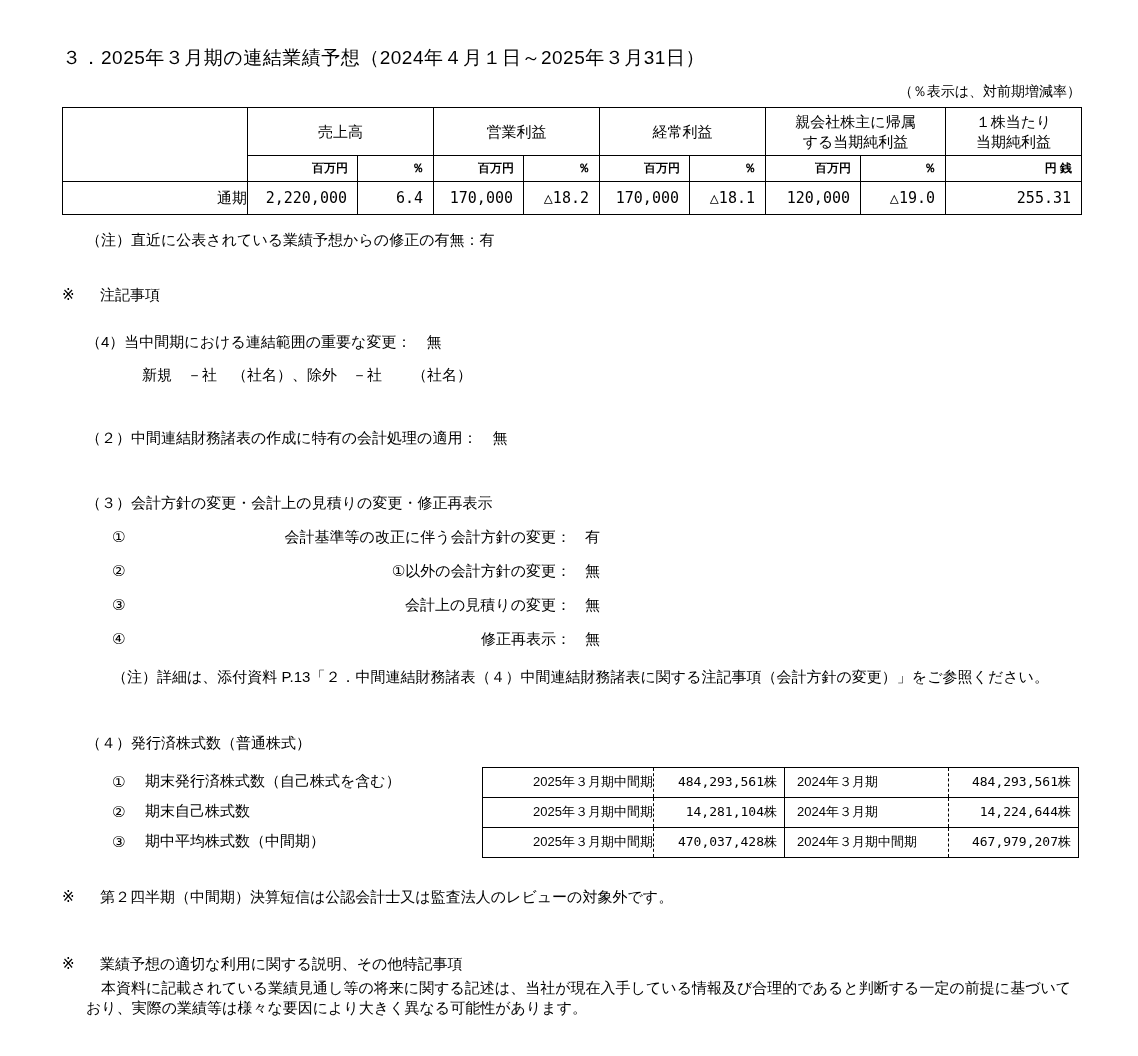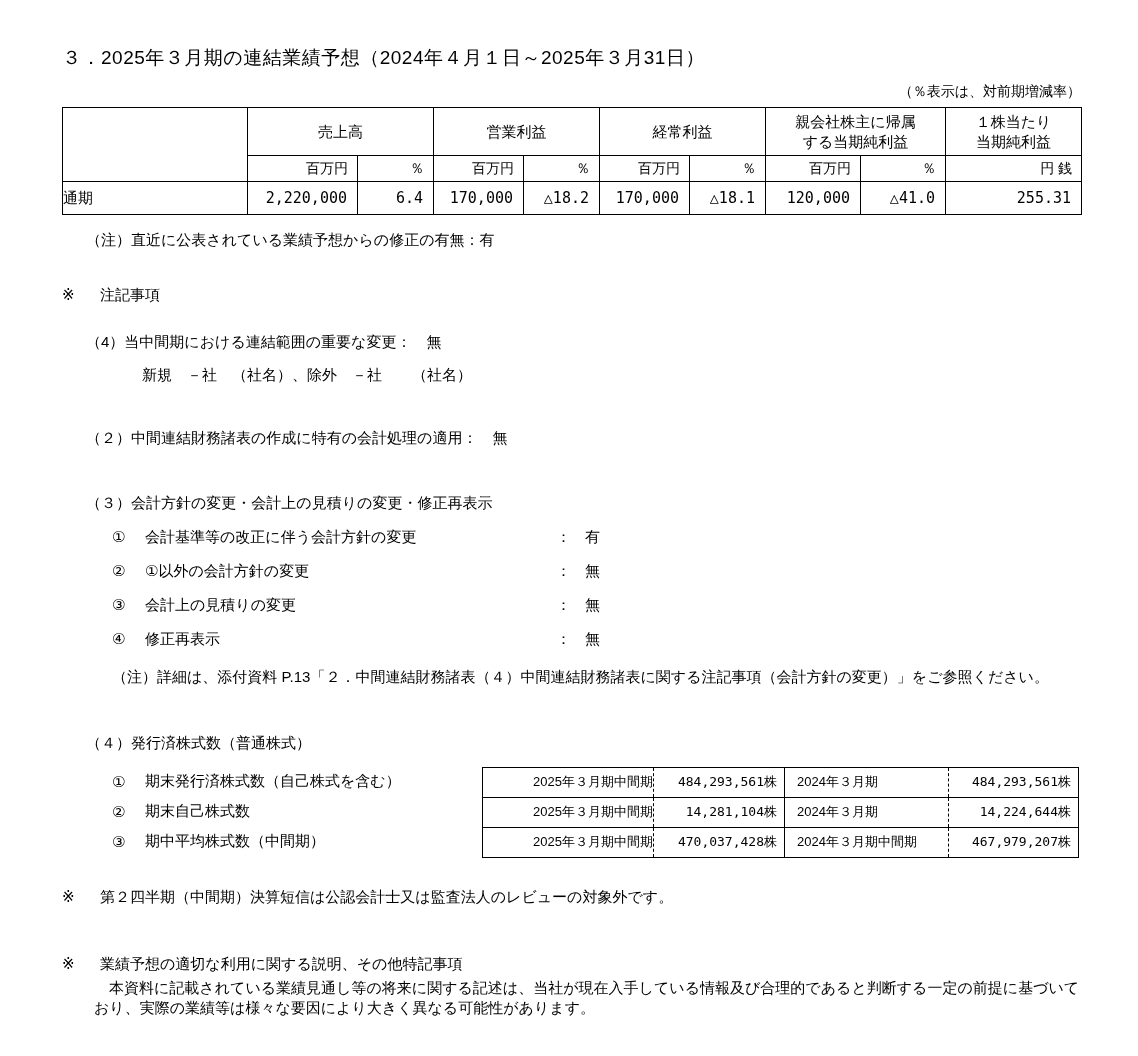--- a/index.html
+++ b/index.html
@@ -12,39 +12,39 @@
   }
   .page { padding: 45px 57px 0 62px; width: 1138px; }
 
   .doc-title { font-size: 19px; letter-spacing: 0.5px; }
   .percent-note { text-align: right; font-size: 14px; margin-top: 12px; margin-bottom: 6px; width: 1019px; }
 
   
   table.forecast { border-collapse: collapse; table-layout: fixed; width: 1019px; }
   table.forecast td { border: 1px solid #000; vertical-align: middle; }
   table.forecast .h1 td { text-align: center; height: 48px; line-height: 1.3; font-size: 15px; white-space: pre-line; }
-  table.forecast .h2 td { height: 26px; text-align: right; padding-right: 9px; font-size: 14px; }
+  table.forecast .h2 td { height: 26px; text-align: right; padding-right: 9px; font-size: 12px; font-weight: bold; }
   table.forecast .drow td { height: 33px; text-align: right; padding-right: 10px; font-size: 15px; font-family: "DejaVu Sans Mono", "Liberation Sans", sans-serif; }
-  table.forecast .drow td.rowlabel { text-align: left; padding-right: 0; font-family: "Liberation Sans", "DejaVu Sans", sans-serif; }
+  table.forecast .drow td.rowlabel { text-align: right; padding-right: 0; font-family: "Liberation Sans", "DejaVu Sans", sans-serif; }
 
   .revision-note { margin-top: 16px; margin-left: 24px; }
 
   .kome-line { display: flex; margin-left: 0; }
   .kome-line .mark { width: 38px; flex: 0 0 38px; }
   .notes-heading { margin-top: 36px; }
 
   .note-label { margin-left: 24px; }
   .n1-label { margin-top: 28px; }
   .n1-detail { margin-top: 14px; margin-left: 80px; }
   .n2-label { margin-top: 44px; }
   .n3-label { margin-top: 46px; }
 
   .policy-item { display: flex; margin-left: 50px; margin-top: 14px; height: 20px; align-items: center; }
   .policy-item .pnum { width: 33px; flex: 0 0 33px; }
-  .policy-item .plabel { width: 411px; flex: 0 0 411px; }
+  .policy-item .plabel { width: 411px; flex: 0 0 411px; text-align: right; }
   .policy-item .pcolon { flex: 0 0 auto; }
   .policy-item .pvalue { margin-left: 14px; }
 
   .n3-note { margin-top: 16px; margin-left: 50px; width: 958px; padding-left: 33px; text-indent: -33px; line-height: 1.65; }
 
   .n4-label { margin-top: 44px; }
   .shares-block { display: flex; margin-top: 14px; margin-left: 50px; }
   .shares-labels { width: 370px; flex: 0 0 370px; }
   .shares-label-row { height: 30px; display: flex; align-items: center; }
   .shares-label-row .pnum { width: 33px; flex: 0 0 33px; }
@@ -52,21 +52,21 @@
   table.shares { border-collapse: collapse; table-layout: fixed; width: 596px; border: 1px solid #000; font-size: 13px; }
   table.shares td { height: 30px; vertical-align: middle; border-bottom: 1px solid #000; }
   table.shares td.p1 { padding-left: 8px; text-align: right; border-right: 1px dashed #000; }
   table.shares td.v1 { padding-right: 7px; text-align: right; border-right: 1px solid #000; }
   table.shares td.p2 { padding-left: 12px; text-align: left; border-right: 1px dashed #000; }
   table.shares td.v2 { padding-right: 7px; text-align: right; }
   table.shares td.num { font-family: "DejaVu Sans Mono", "Liberation Sans", sans-serif; font-size: 13px; }
 
   .review-note { margin-top: 30px; }
   .usage-heading { margin-top: 48px; }
-  .usage-body { margin-top: 4px; margin-left: 32px; width: 986px; line-height: 1.35; font-size: 15px; }
+  .usage-body { margin-top: 4px; margin-left: 24px; width: 986px; line-height: 1.35; font-size: 15px; }
 </style>
 </head>
 <body>
 
 <div class="page">
 
   <div class="doc-title">３．2025年３月期の連結業績予想（2024年４月１日～2025年３月31日）</div>
 
   <div class="percent-note">（％表示は、対前期増減率）</div>
 
@@ -107,21 +107,21 @@
       </tr>
       <tr class="drow">
         <td class="rowlabel">通期</td>
         <td>2,220,000</td>
         <td>6.4</td>
         <td>170,000</td>
         <td>△18.2</td>
         <td>170,000</td>
         <td>△18.1</td>
         <td>120,000</td>
-        <td>△41.0</td>
+        <td>△19.0</td>
         <td>255.31</td>
       </tr>
     </tbody>
   </table>
 
   <div class="revision-note">（注）直近に公表されている業績予想からの修正の有無：有</div>
 
   <div class="kome-line notes-heading">
     <span class="mark">※</span>
     <span>注記事項</span>

